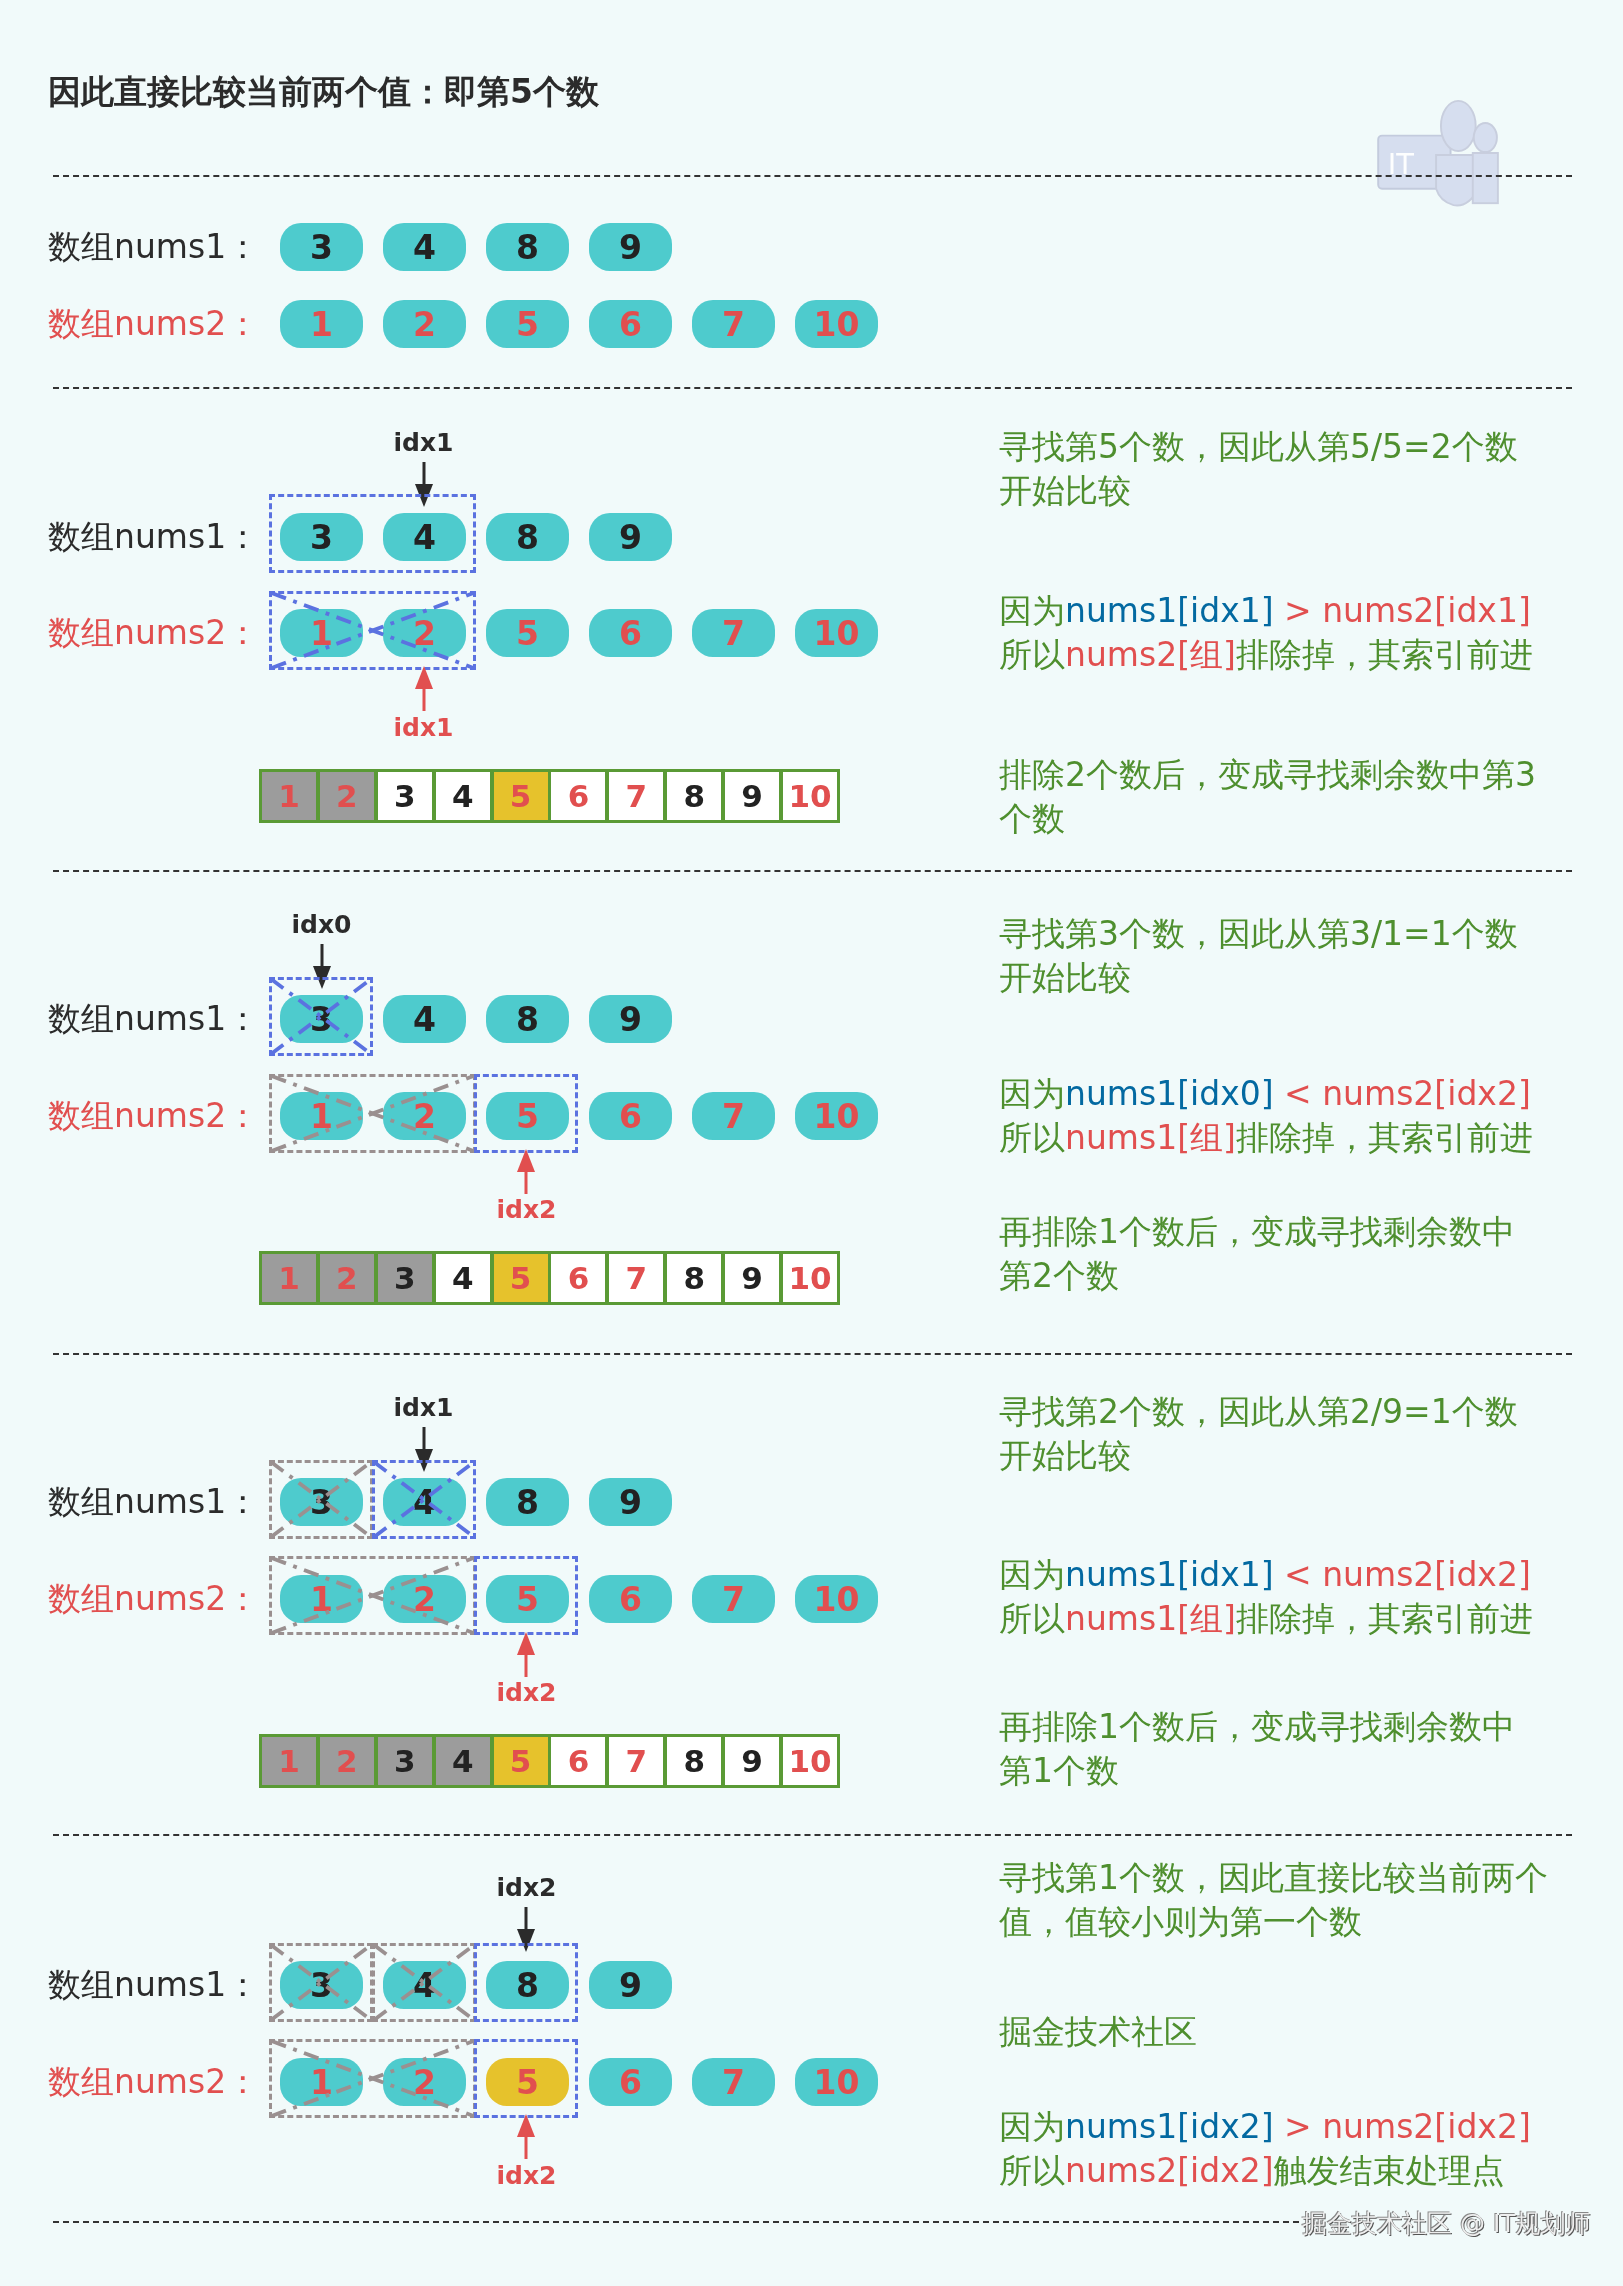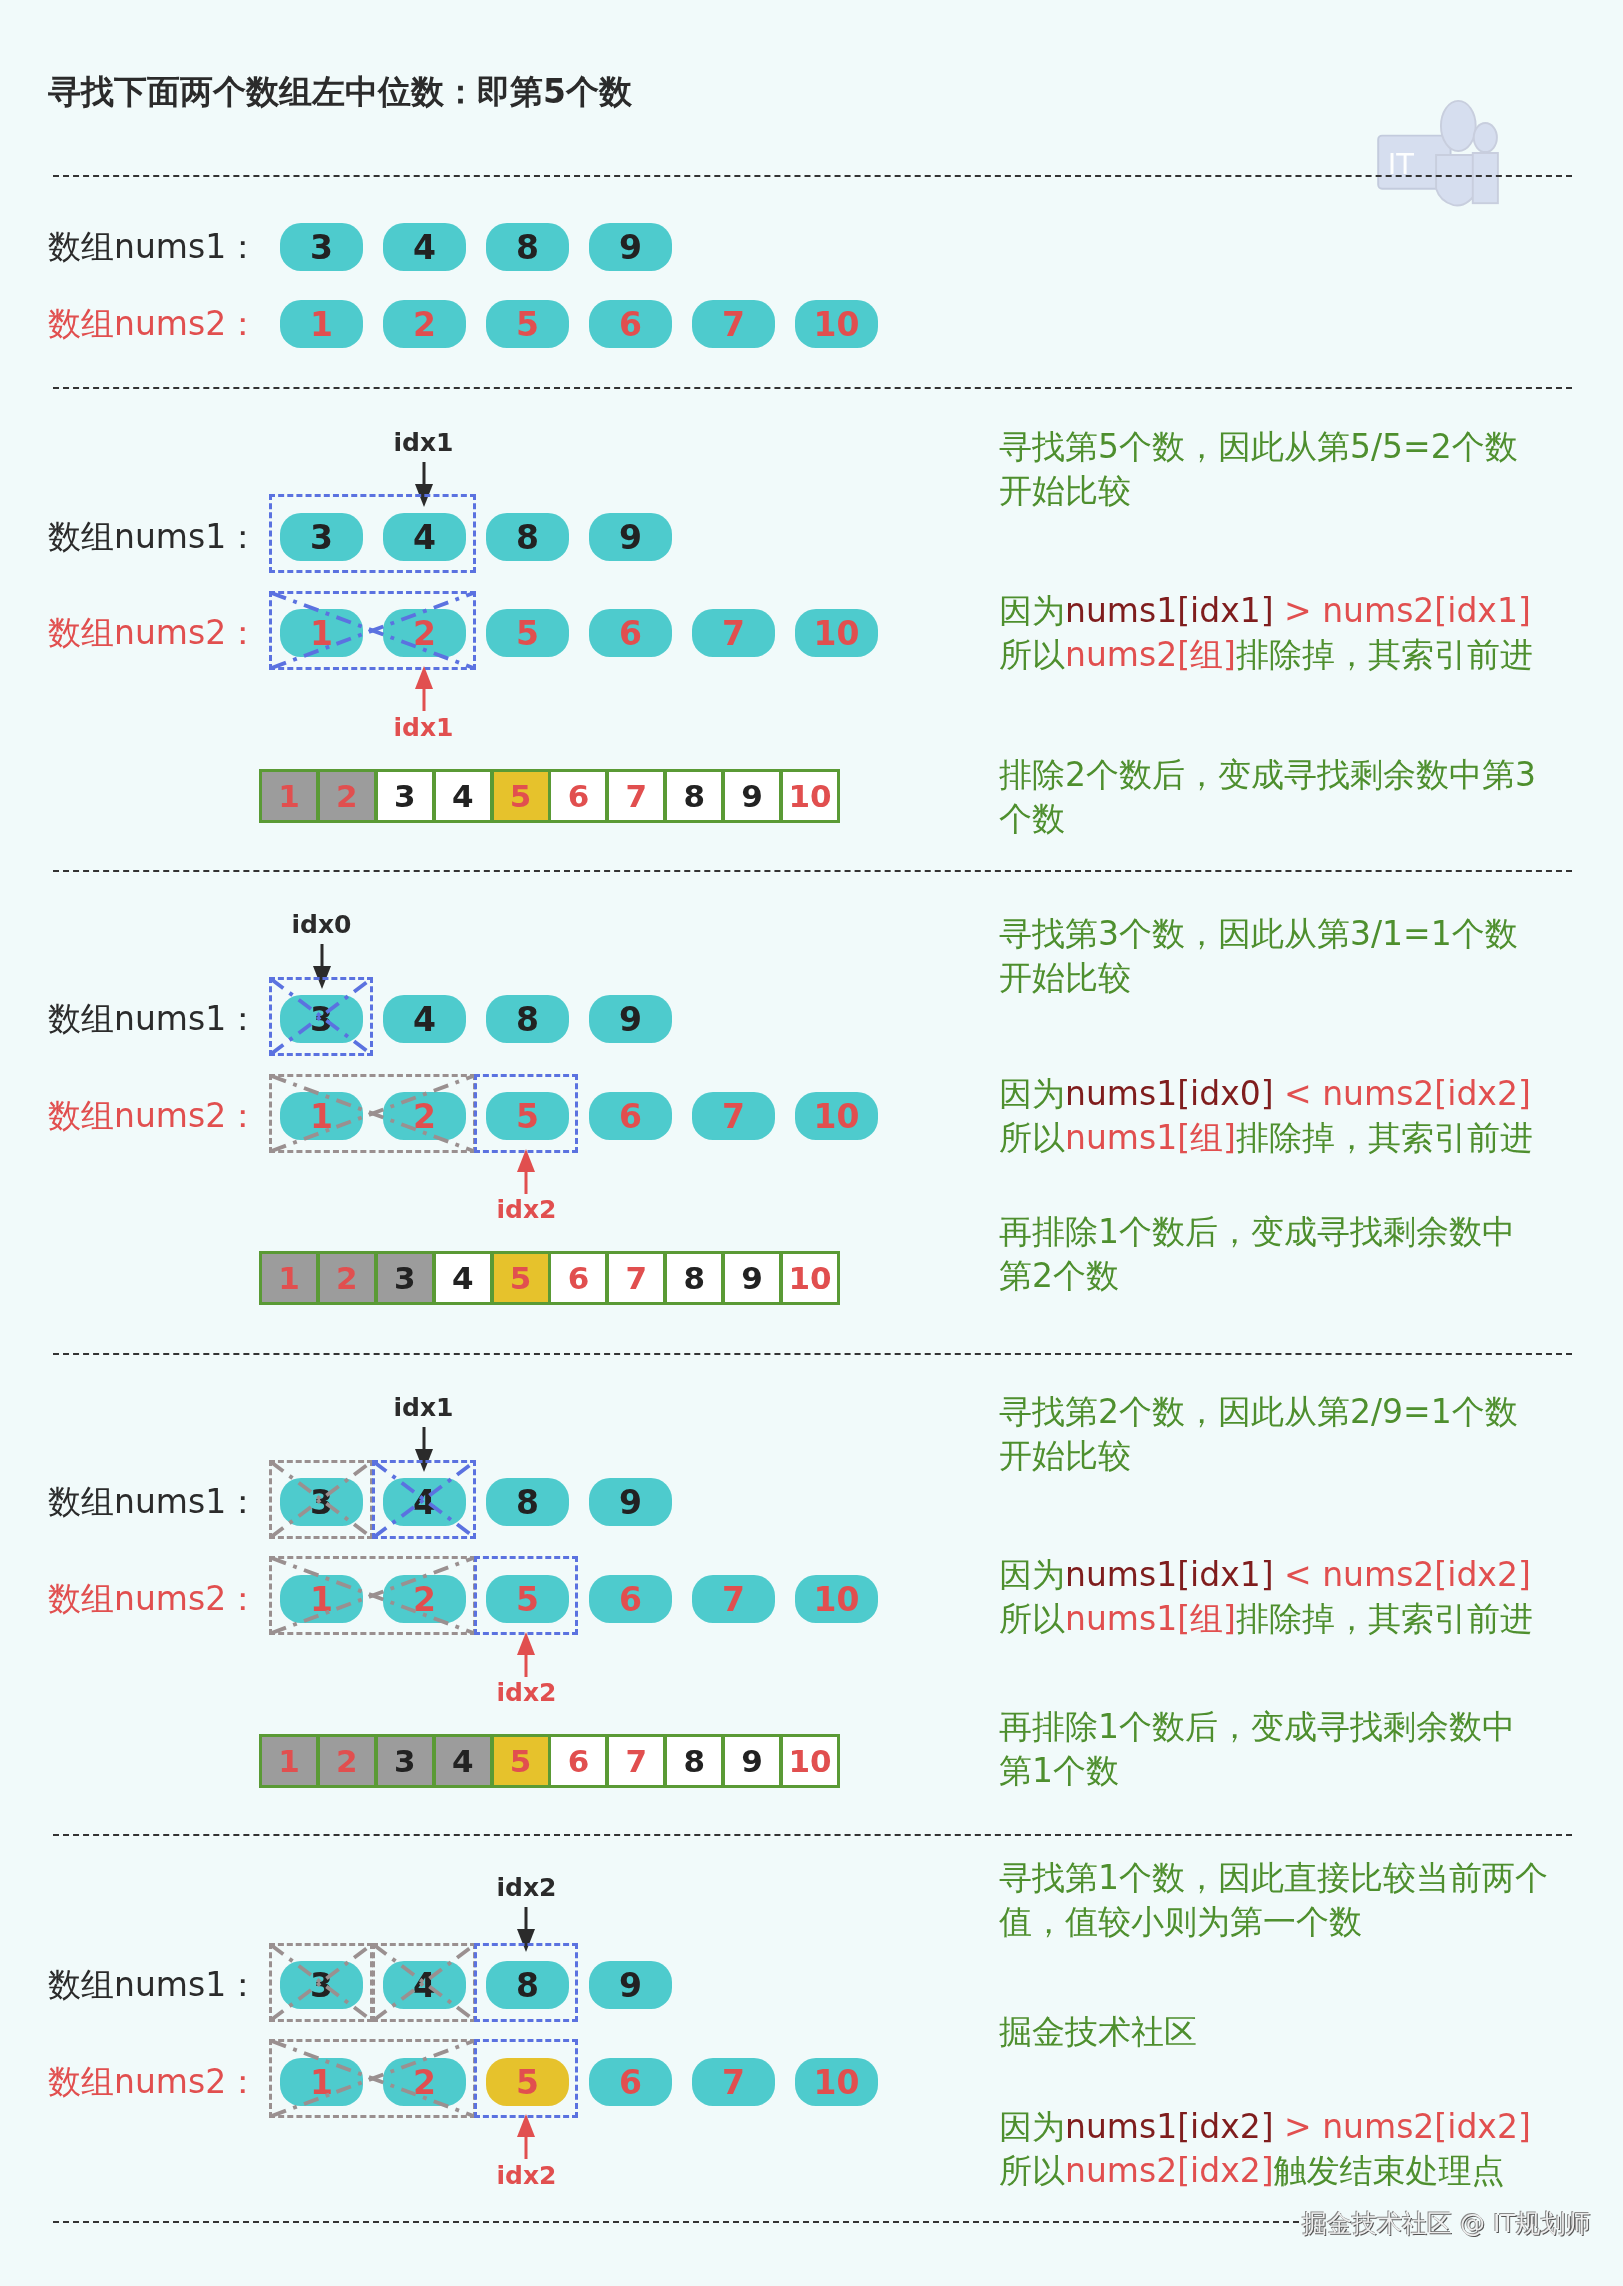--- a/index.html
+++ b/index.html
@@ -24,30 +24,30 @@
   .ptr.red { color:#e14f4f; }
   .arrow { position:absolute; overflow:visible; }
   .strip { position:absolute; display:flex; border:3.9px solid #5a9a35; background:#5a9a35; gap:3.9px; }
   .cell { width:54px; height:48px; display:flex; align-items:center; justify-content:center;
           font-size:31px; font-weight:bold; background:#fff; }
   .cell.ex { background:#9c9c9c; }
   .cell.hl { background:#e6c22c; }
   .cell.c1 { color:#222; }
   .cell.c2 { color:#e14f4f; }
   .note { position:absolute; left:999px; font-size:33px; line-height:44px; color:#4e8f2e; width:579px; }
-  .note .k { color:#7f1d1d; }
+  .note .k { color:#0369a1; }
   .note .r { color:#e14f4f; }
   .logo { position:absolute; left:1376px; top:97px; width:126px; height:111px; opacity:0.9; }
   .watermark { position:absolute; left:1302px; top:2207px; font-size:25px; color:#eee;
                text-shadow:1px 1px 0 #555, -1px -1px 0 #888; white-space:nowrap; }
 </style>
 </head>
 <body>
 
-<div class="abs title">寻找下面两个数组左中位数：即第5个数</div>
+<div class="abs title">因此直接比较当前两个值：即第5个数</div>
 
 <svg class="logo" viewBox="0 0 130 115">
   <rect x="2" y="40" width="75" height="55" rx="4" fill="#d4dbee" stroke="#bfc6da" stroke-width="2"></rect>
   <text x="12" y="80" font-size="30" fill="#ffffff" font-family="DejaVu Sans, sans-serif">IT</text>
   <ellipse cx="85" cy="30" rx="18" ry="26" fill="#d4dbee" stroke="#c4cadb" stroke-width="2"></ellipse>
   <ellipse cx="113" cy="42" rx="12" ry="15" fill="#d4dbee" stroke="#c4cadb" stroke-width="2"></ellipse>
   <path d="M62 60 L106 60 L106 95 Q95 115 80 112 Q66 108 62 95 Z" fill="#d4dbee" stroke="#c4cadb" stroke-width="2"></path>
   <rect x="100" y="58" width="26" height="52" fill="#d4dbee" stroke="#c4cadb" stroke-width="2"></rect>
 </svg>
 

